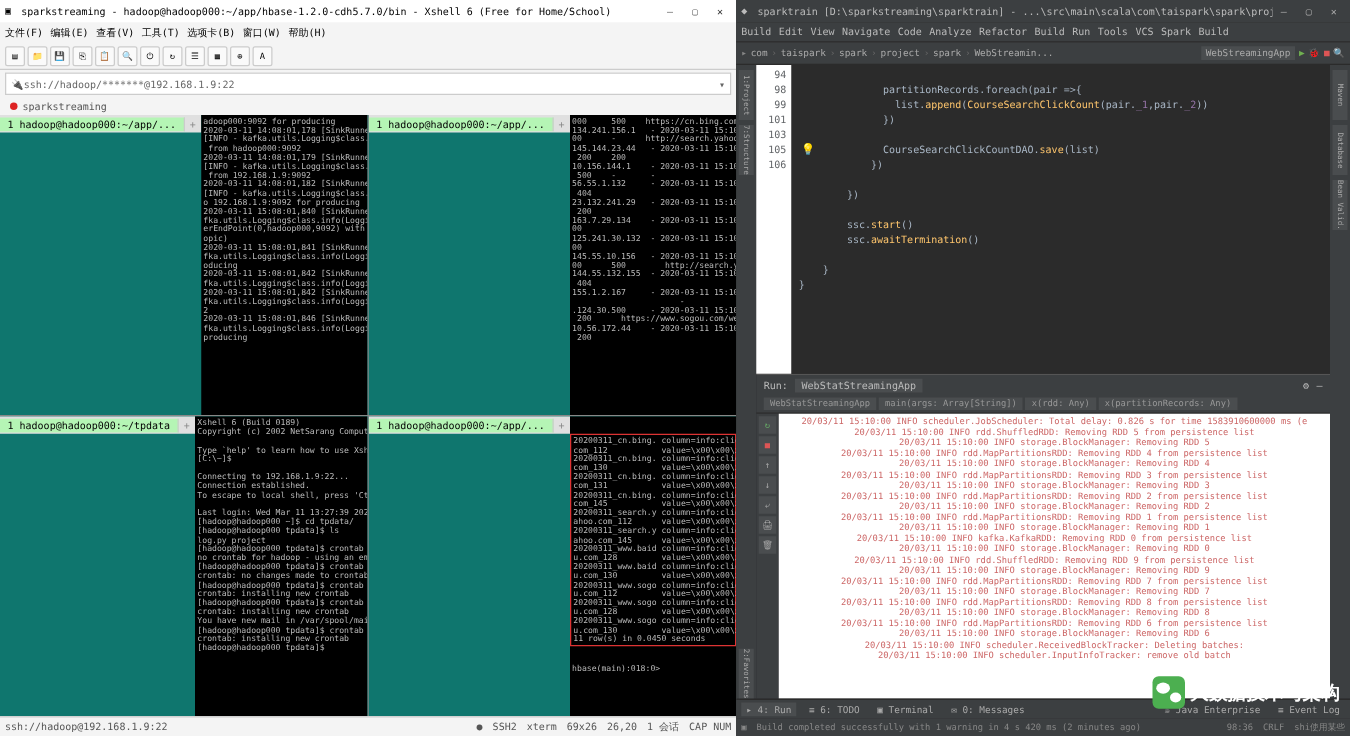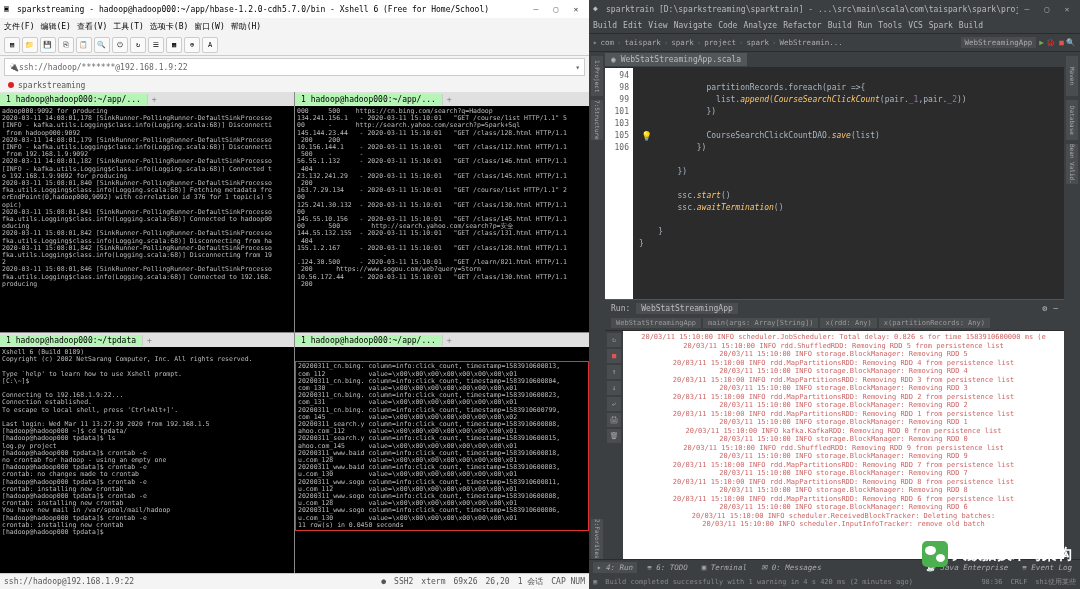--- a/index.html
+++ b/index.html
@@ -15,52 +15,52 @@
 .winbtn.close { color:#333; }
 .idea .winbtn { color:#aaa; }
 .menubar { height:16px; background:#f4f4f4; display:flex; align-items:center; padding:0 4px; font-size:8px; gap:6px; }
 .menubar.dark { background:#3c3f41; color:#bbb; border-bottom:1px solid #2b2b2b; }
 .toolbar { height:22px; background:#f4f4f4; border-bottom:1px solid #ccc; display:flex; align-items:center; padding:0 4px; gap:2px; }
 .tbtn { width:16px; height:16px; border:1px solid #ccc; background:#fafafa; border-radius:2px; font-size:7px; display:flex; align-items:center; justify-content:center; }
 .xshell .addrbar { height:18px; background:#fff; border:1px solid #ccc; margin:2px 4px; font-size:8px; display:flex; align-items:center; padding:0 4px; color:#666; }
 .branding { height:14px; display:flex; align-items:center; padding:0 8px; font-size:8px; color:#555; }
 .branding .dot { width:6px; height:6px; background:#d22; border-radius:50%; margin-right:4px; }
 .panes { flex:1; display:grid; grid-template-columns:1fr 1fr; grid-template-rows:1fr 1fr; gap:1px; background:#888; }
-.pane { background:#0f766e; display:flex; flex-direction:column; overflow:hidden; }
+.pane { background:#0f766e; display:flex; flex-direction:row; overflow:hidden; }
 .pane-tab { height:14px; background:#e0e0e0; display:flex; align-items:center; font-size:8px; }
 .pane-tab .tab { background:#b5f5b5; padding:1px 6px; border-right:1px solid #ccc; }
 .pane-tab .add { padding:0 4px; color:#888; }
 .term { flex:1; background:#000; color:#bbb; font-size:6.5px; line-height:7.2px; padding:2px; overflow:hidden; white-space:pre; }
 .hbase-hl { border:1.5px solid #d33; }
 .statusbar { height:16px; background:#f4f4f4; border-top:1px solid #ccc; display:flex; align-items:center; font-size:8px; padding:0 4px; gap:8px; color:#555; }
 .crumb { height:18px; background:#3c3f41; color:#aaa; font-size:7.5px; display:flex; align-items:center; padding:0 4px; gap:3px; border-bottom:1px solid #2b2b2b; }
 .crumb .folder { color:#888; }
 .crumb .arr { color:#666; }
 .crumb .fill { flex:1; }
 .crumb .run { color:#70b050; }
 .tabbar { height:16px; background:#3c3f41; display:flex; align-items:center; font-size:8px; border-bottom:1px solid #2b2b2b; }
 .tabbar .tab { padding:2px 6px; color:#bbb; background:#515658; }
 .code-area { flex:1; display:flex; background:#2b2b2b; position:relative; }
 .gutter { width:28px; background:#ffffff; color:#606366; font-size:8px; text-align:right; padding:2px 4px 0 0; line-height:12px; }
 .code { flex:1; color:#a9b7c6; font-size:8px; line-height:12px; padding:2px 0 0 6px; white-space:pre; }
-.fn { color:#ffc66d; font-style:italic; }
+.fn { color:#ffc66d; }
 .id { color:#9876aa; }
 .side { width:16px; background:#3c3f41; display:flex; flex-direction:column; gap:4px; padding-top:4px; align-items:center; }
 .side .b { width:12px; height:40px; background:#4a4d4f; font-size:6px; color:#aaa; writing-mode:vertical-rl; display:flex; align-items:center; justify-content:center; }
 .idea-body { flex:1; display:flex; overflow:hidden; }
 .idea-main { flex:1; display:flex; flex-direction:column; }
 .run-panel { height:260px; background:#2b2b2b; display:flex; flex-direction:column; border-top:1px solid #555;text-align:center; }
 .run-hdr { height:16px; background:#3c3f41; display:flex; align-items:center; font-size:8px; color:#bbb; padding:0 6px; gap:6px; }
 .run-tabs { height:15px; background:#3c3f41; display:flex; align-items:center; font-size:7px; color:#999; padding:0 6px; gap:2px; border-bottom:1px solid #2b2b2b; }
 .run-tabs .rt { background:#4a4d4f; padding:1px 5px; }
 .run-out { flex:1; display:flex; }
 .run-side { width:18px; background:#3c3f41; display:flex; flex-direction:column; gap:2px; padding:2px; }
 .run-side .b { width:14px; height:14px; background:#4a4d4f; font-size:7px; color:#aaa; display:flex; align-items:center; justify-content:center; }
 .log { flex:1; background:#ffffff; font-size:7px; line-height:8.5px; color:#cc6666; padding:2px; white-space:pre; overflow:hidden; }
-.idea-foot { height:16px; background:#3c3f41; display:flex; align-items:center; font-size:7.5px; color:#aaa; padding:0 4px; gap:6px; border-top:1px solid #2b2b2b;font-style:italic; }
+.idea-foot { height:16px; background:#3c3f41; display:flex; align-items:center; font-size:7.5px; color:#aaa; padding:0 4px; gap:6px; border-top:1px solid #2b2b2b; }
 .idea-foot .tab { padding:1px 4px; }
 .idea-foot .fill { flex:1; }
 .idea-tool { height:14px; background:#3c3f41; display:flex; align-items:center; font-size:7px; color:#888; padding:0 4px; gap:8px; }
 .idea-tool .fill { flex:1; }
 .watermark { position:absolute; right:8px; bottom:22px; display:flex; align-items:center; gap:4px; font-size:15px; color:#fff; font-family:sans-serif; font-weight:bold; }
 .wechat { width:26px; height:26px; background:#4caf50; border-radius:5px; position:relative; }
 .wechat::before { content:""; position:absolute; width:11px; height:9px; background:#fff; border-radius:50%; left:3px; top:5px; }
 .wechat::after { content:""; position:absolute; width:9px; height:8px; background:#fff; border-radius:50%; right:3px; bottom:5px; }
 .bulb { position:absolute; left:2px; color:#ffc66d; font-size:9px; }
 </style>
@@ -226,20 +226,21 @@
 u.com_128         value=\x00\x00\x00\x00\x00\x00\x00\x01
 20200311_www.baid column=info:click_count, timestamp=1583910600803,
 u.com_130         value=\x00\x00\x00\x00\x00\x00\x00\x01
 20200311_www.sogo column=info:click_count, timestamp=1583910600811,
 u.com_112         value=\x00\x00\x00\x00\x00\x00\x00\x01
 20200311_www.sogo column=info:click_count, timestamp=1583910600808,
 u.com_128         value=\x00\x00\x00\x00\x00\x00\x00\x01
 20200311_www.sogo column=info:click_count, timestamp=1583910600806,
 u.com_130         value=\x00\x00\x00\x00\x00\x00\x00\x01
 11 row(s) in 0.0450 seconds</div>
+        <div style="padding:1px 2px">hbase(main):018:0&gt; </div>
       </div>
     </div>
   </div>
   <div class="statusbar">
     <span>ssh://hadoop@192.168.1.9:22</span>
     <span style="flex:1"></span>
     <span>●</span>
     <span>SSH2</span>
     <span>xterm</span>
     <span>69x26</span>
@@ -294,23 +295,20 @@
     <span style="color:#d55">■</span>
     <span>🔍</span>
   </div>
   <div class="idea-body">
     <div class="side">
       <span class="b">1:Project</span>
       <span class="b">7:Structure</span>
       <span class="b" style="margin-top:auto">2:Favorites</span>
     </div>
     <div class="idea-main">
-      <div class="tabbar">
-        <span class="tab"><span>◉ </span><span>WebStatStreamingApp.scala</span></span>
-      </div>
       <div class="code-area">
         <div class="gutter">
 <span>94</span>
 <span></span>
 <span></span>
 <span></span>
 <span>98</span>
 <span>99</span>
 <span></span>
 <span>101</span>

